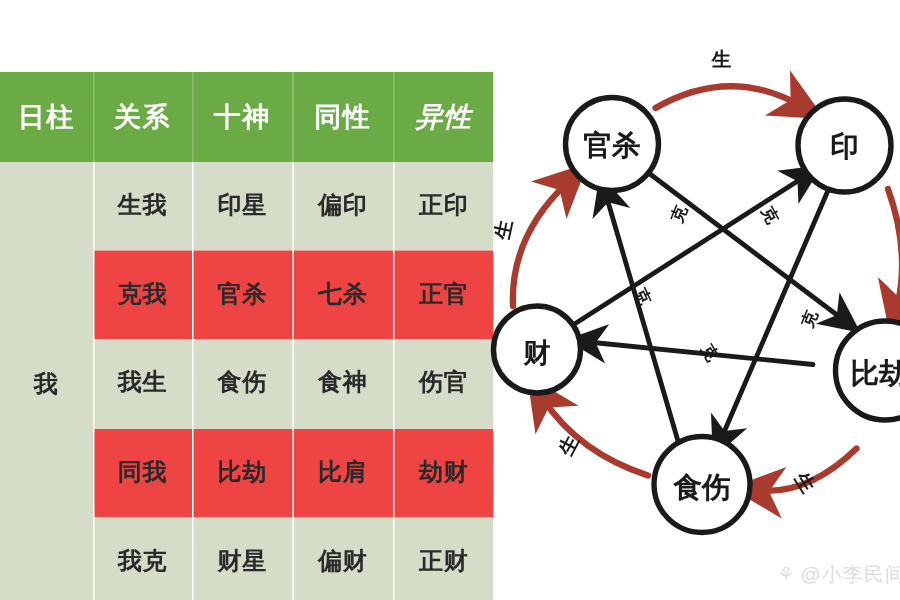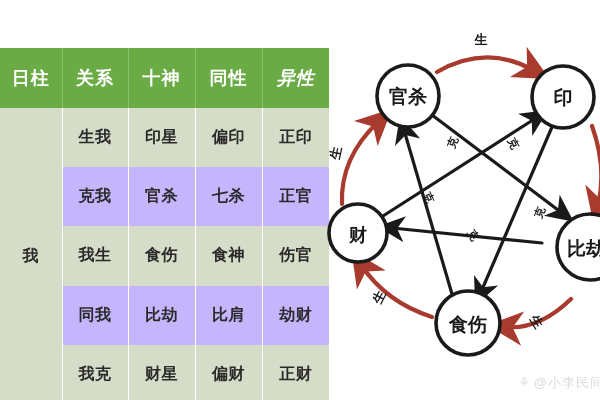--- a/index.html
+++ b/index.html
@@ -59,21 +59,21 @@
     border-right: none;
     font-style: italic;
   }
   table.ten-gods tbody tr {
     height: 59px;
   }
   table.ten-gods tbody tr.row-dark td {
     background: #d5dcc7;
   }
   table.ten-gods tbody tr.row-light td {
-    background: #c4b5fd;
+    background: #ef4444;
   }
   table.ten-gods tbody td {
     border-right: 1px solid #ffffff;
     font-family: Liberation Serif, serif;
   }
   table.ten-gods tbody td:last-child {
     border-right: none;
   }
   td.self-cell {
     background: #d5dcc7 !important;

